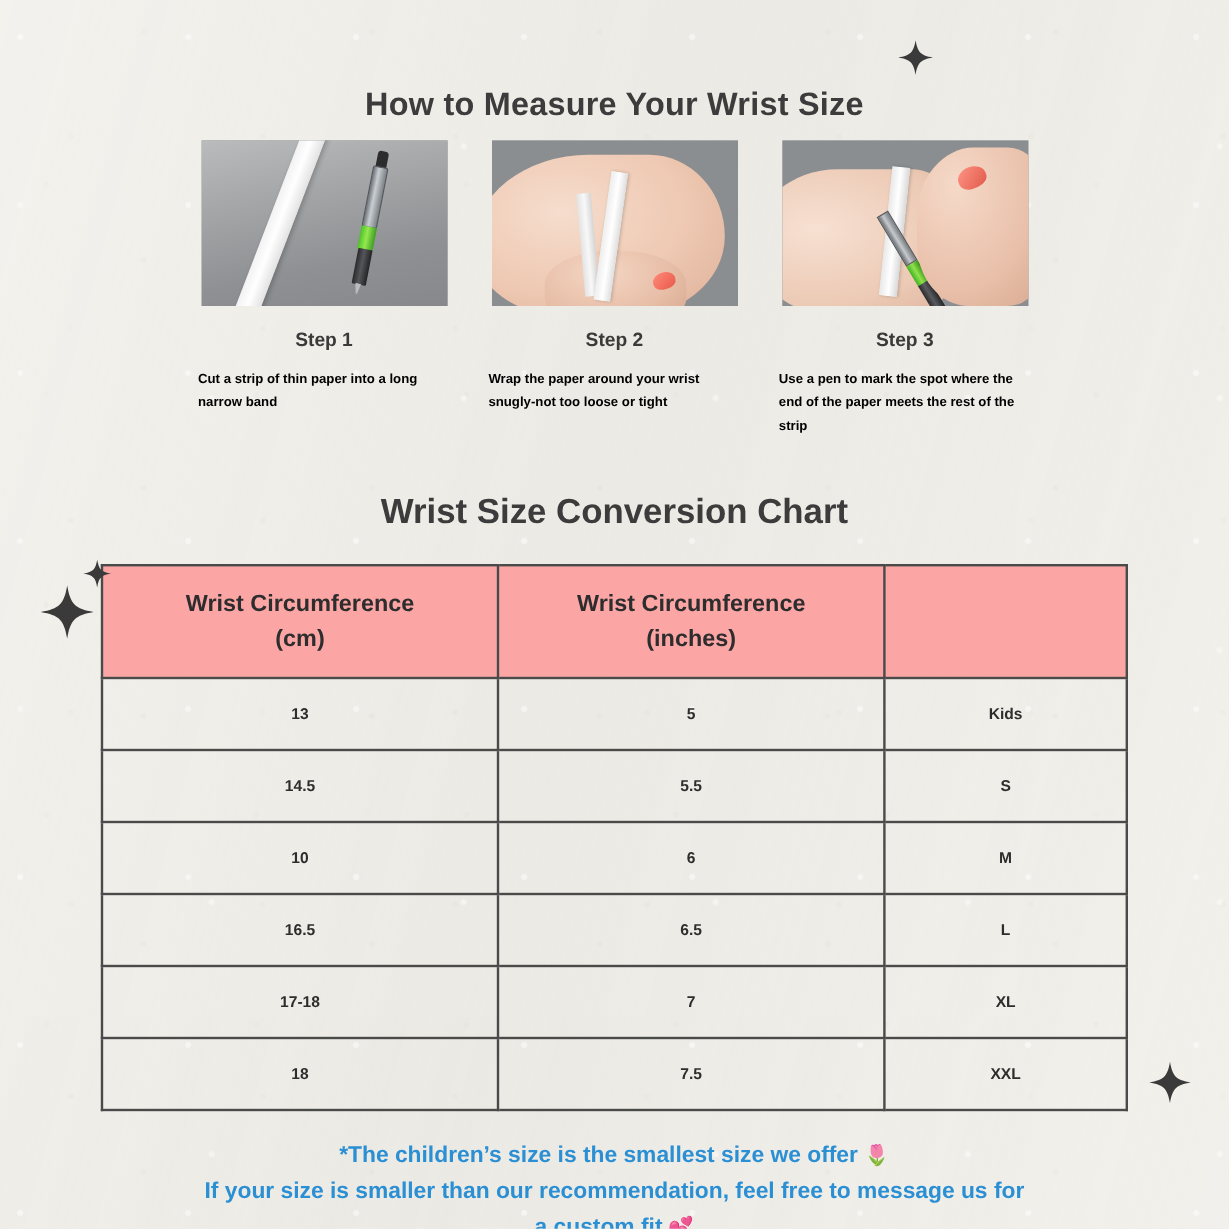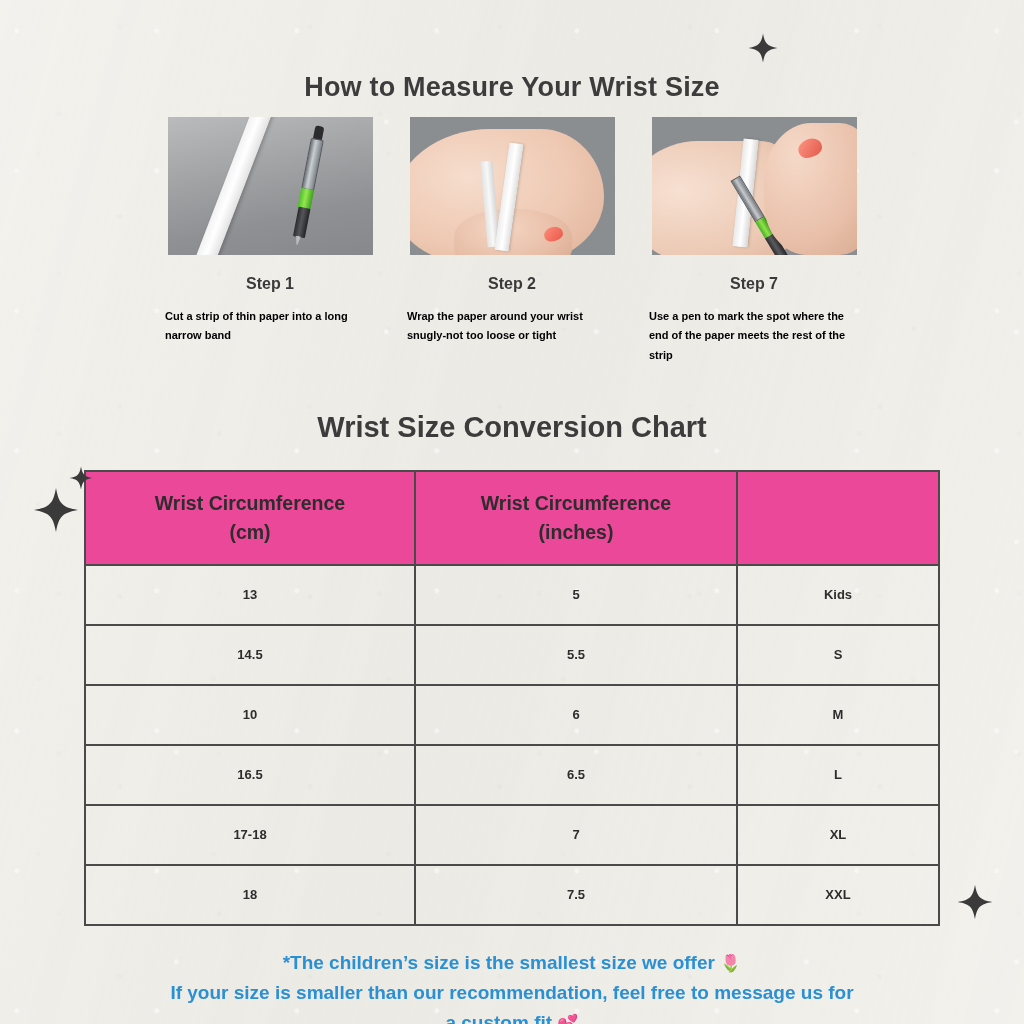--- a/index.html
+++ b/index.html
@@ -182,21 +182,21 @@
     border: 2px solid #4a4a4a;
     table-layout: fixed;
   }
   #size-table td, #size-table th {
     border: 2px solid #4a4a4a;
     text-align: center;
     color: #2d2d2d;
     font-weight: bold;
   }
   #size-table thead th {
-    background: #ec4899;
+    background: #fca5a5;
     font-size: 19.5px;
     height: 94px;
     line-height: 1.45;
     padding: 6px 12px;
   }
   #size-table tbody td {
     background: transparent;
     font-size: 13px;
     height: 60px;
   }
@@ -283,21 +283,21 @@
         <div class="ph3-arm"></div>
         <div class="ph3-strip"></div>
         <div class="ph3-pen">
           <div class="barrel"></div>
             <div class="grip-green"></div>
             <div class="grip-black"></div>
         </div>
         <div class="ph3-hand"></div>
         <div class="ph3-nail"></div>
       </div>
-      <div class="step-caption-title">Step 7</div>
+      <div class="step-caption-title">Step 3</div>
       <div class="step-caption-body">Use a pen to mark the spot where the end of the paper meets the rest of the strip</div>
     </div>
 
 
   </div>
 
   <h2 id="chart-title">Wrist Size Conversion Chart</h2>
 
   <table id="size-table">
     <thead>

